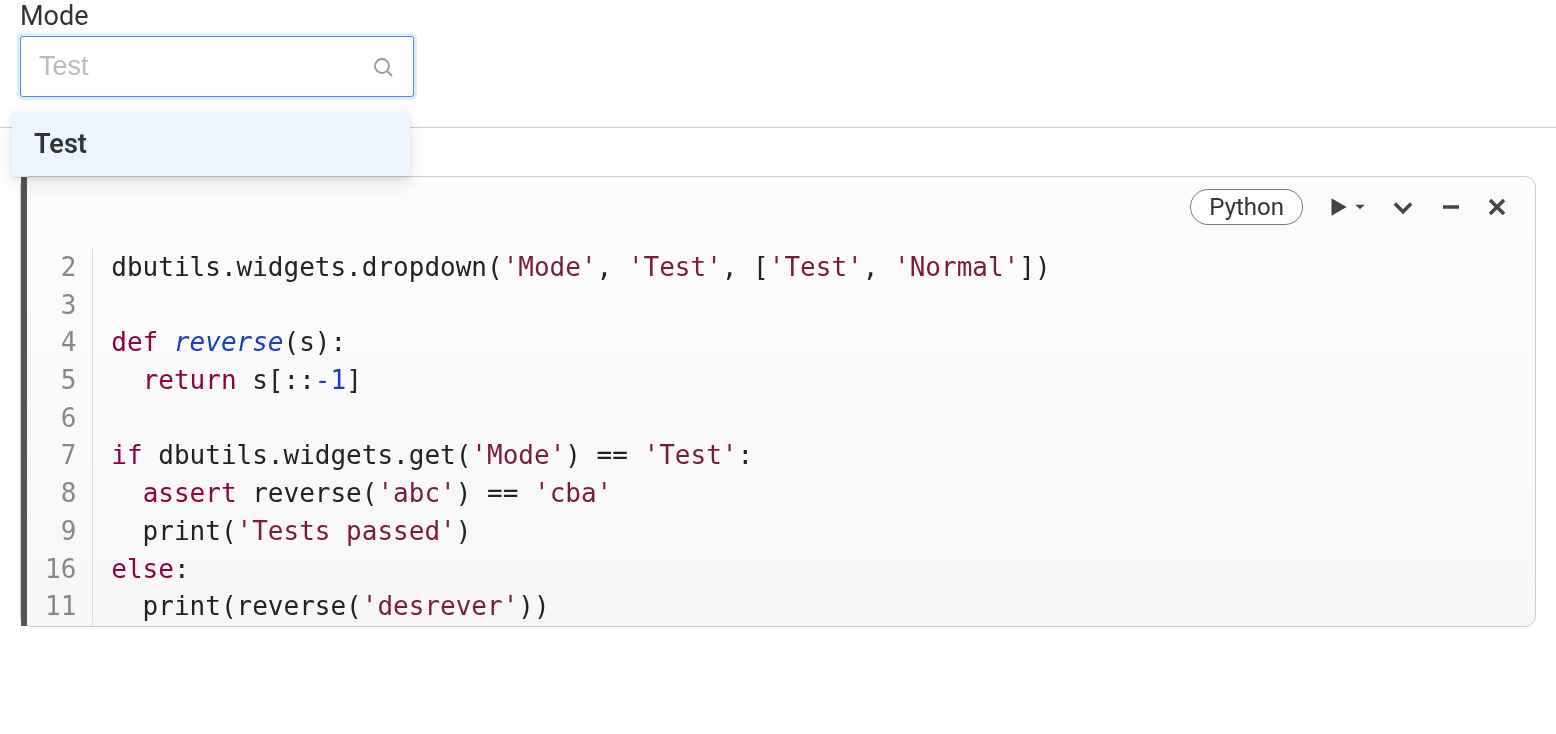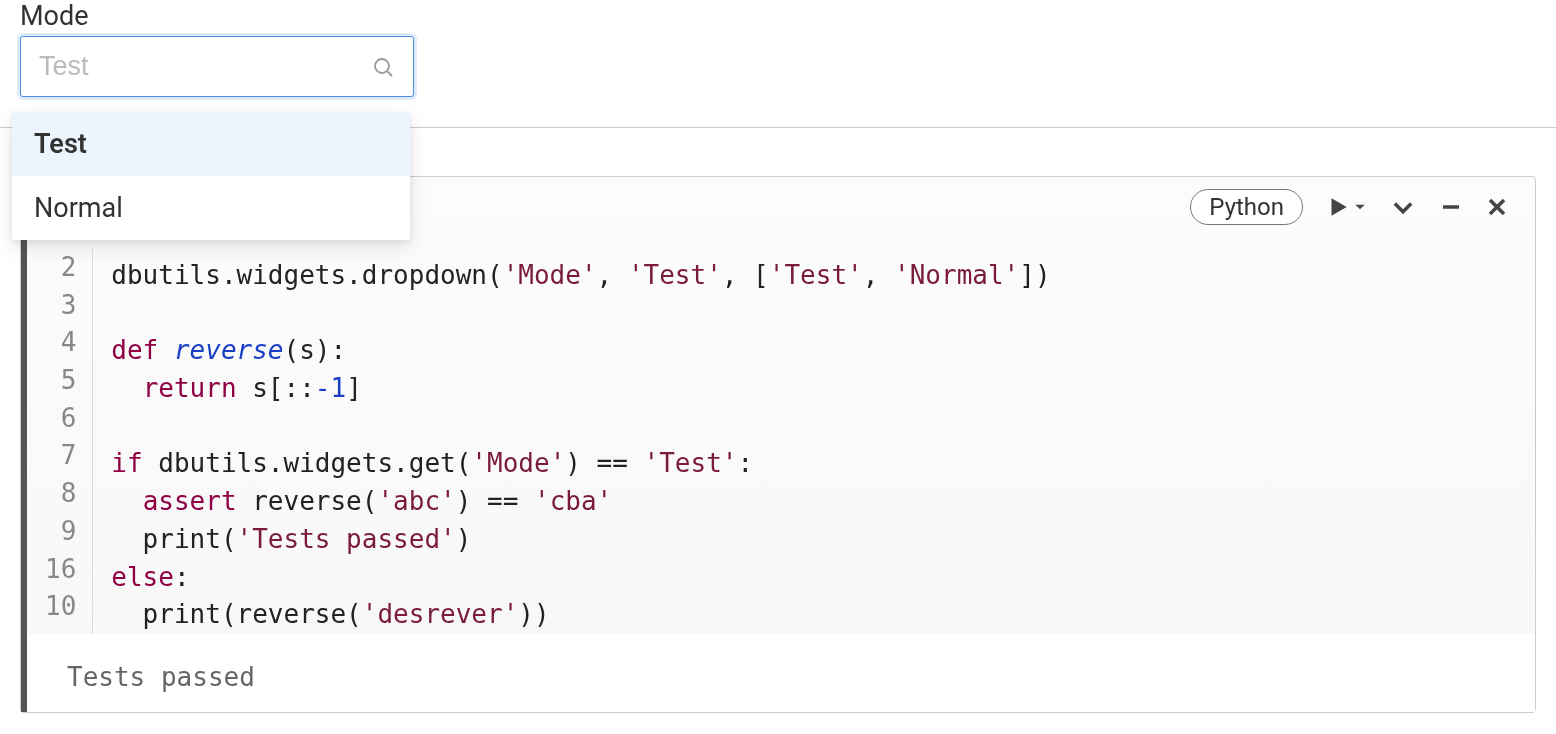--- a/index.html
+++ b/index.html
@@ -66,21 +66,21 @@
       font-weight: 600;
     }
     .hr-divider {
       border: none;
       border-top: 1px solid #ccc;
       margin-top: 30px;
     }
     .cell-container {
       margin: 48px 20px 0 20px;
       border: 1px solid #ccc;
-      border-radius: 4px;
+      border-radius: 11px;
       background: linear-gradient(#fcfcfc, #f7f7f7);
       position: relative;
     }
     .cell-left-bar {
       position: absolute;
       left: 0; top: 0; bottom: 0;
       width: 6px;
       background: #555;
     }
     .cell-toolbar {
@@ -118,21 +118,20 @@
       color: #888;
       padding: 0 16px 0 24px;
       user-select: none;
       border-right: 1px solid #ddd;
     }
     .gutter div { height: 37.7px; }
     .code-lines {
       padding-left: 18px;
       white-space: pre;
       color: #222;
-      margin-top: 8px;
     }
     .code-lines div { height: 37.7px; }
     .tok-kw { color: #8f0045; font-weight: 400; }
     .tok-fn { color: #1a3fc4; font-style: italic; }
     .tok-str { color: #7a1a3f; }
     .tok-num { color: #1a3fc4; }
     .tok-call { color: #222; }
     .output {
       font-family: "SF Mono", Menlo, Monaco, Consolas, monospace;
       font-size: 26px;
@@ -153,21 +152,20 @@
       <svg width="24" height="24" viewBox="0 0 24 24" fill="none" stroke="currentColor" stroke-width="1.8">
           <circle cx="11" cy="11" r="7"></circle>
           <line x1="16.5" y1="16.5" x2="21" y2="21"></line>
         </svg>
     </span>
   </div>
 </div>
 
 <div class="dropdown-menu">
   <div class="dropdown-option selected">Test</div>
-  <div class="dropdown-option">Normal</div>
 </div>
 
 <hr class="hr-divider">
 
 <div class="cell-container">
   <div class="cell-left-bar"></div>
 
   <div class="cell-toolbar">
     <span class="lang-badge">Python</span>
     <div class="toolbar-icons">
@@ -202,19 +200,18 @@
     <div class="gutter" id="gutter">
         <div>2</div>
         <div>3</div>
         <div>4</div>
         <div>5</div>
         <div>6</div>
         <div>7</div>
         <div>8</div>
         <div>9</div>
         <div>16</div>
-        <div>10</div>
+        <div>11</div>
       </div>
     <div class="code-lines" id="code-lines"><div><span class="tok-call">dbutils.widgets.dropdown(</span><span class="tok-str">'Mode'</span><span class="tok-call">, </span><span class="tok-str">'Test'</span><span class="tok-call">, [</span><span class="tok-str">'Test'</span><span class="tok-call">, </span><span class="tok-str">'Normal'</span><span class="tok-call">])</span></div><div>&nbsp;</div><div><span class="tok-kw">def </span><span class="tok-fn">reverse</span><span class="tok-call">(s):</span></div><div><span class="tok-call">  </span><span class="tok-kw">return</span><span class="tok-call"> s[::</span><span class="tok-num">-1</span><span class="tok-call">]</span></div><div>&nbsp;</div><div><span class="tok-kw">if</span><span class="tok-call"> dbutils.widgets.get(</span><span class="tok-str">'Mode'</span><span class="tok-call">) == </span><span class="tok-str">'Test'</span><span class="tok-call">:</span></div><div><span class="tok-call">  </span><span class="tok-kw">assert</span><span class="tok-call"> reverse(</span><span class="tok-str">'abc'</span><span class="tok-call">) == </span><span class="tok-str">'cba'</span></div><div><span class="tok-call">  print(</span><span class="tok-str">'Tests passed'</span><span class="tok-call">)</span></div><div><span class="tok-kw">else</span><span class="tok-call">:</span></div><div><span class="tok-call">  print(reverse(</span><span class="tok-str">'desrever'</span><span class="tok-call">))</span></div></div>
   </div>
 
-  <div class="output">Tests passed</div>
 </div>
 
 </body></html>

